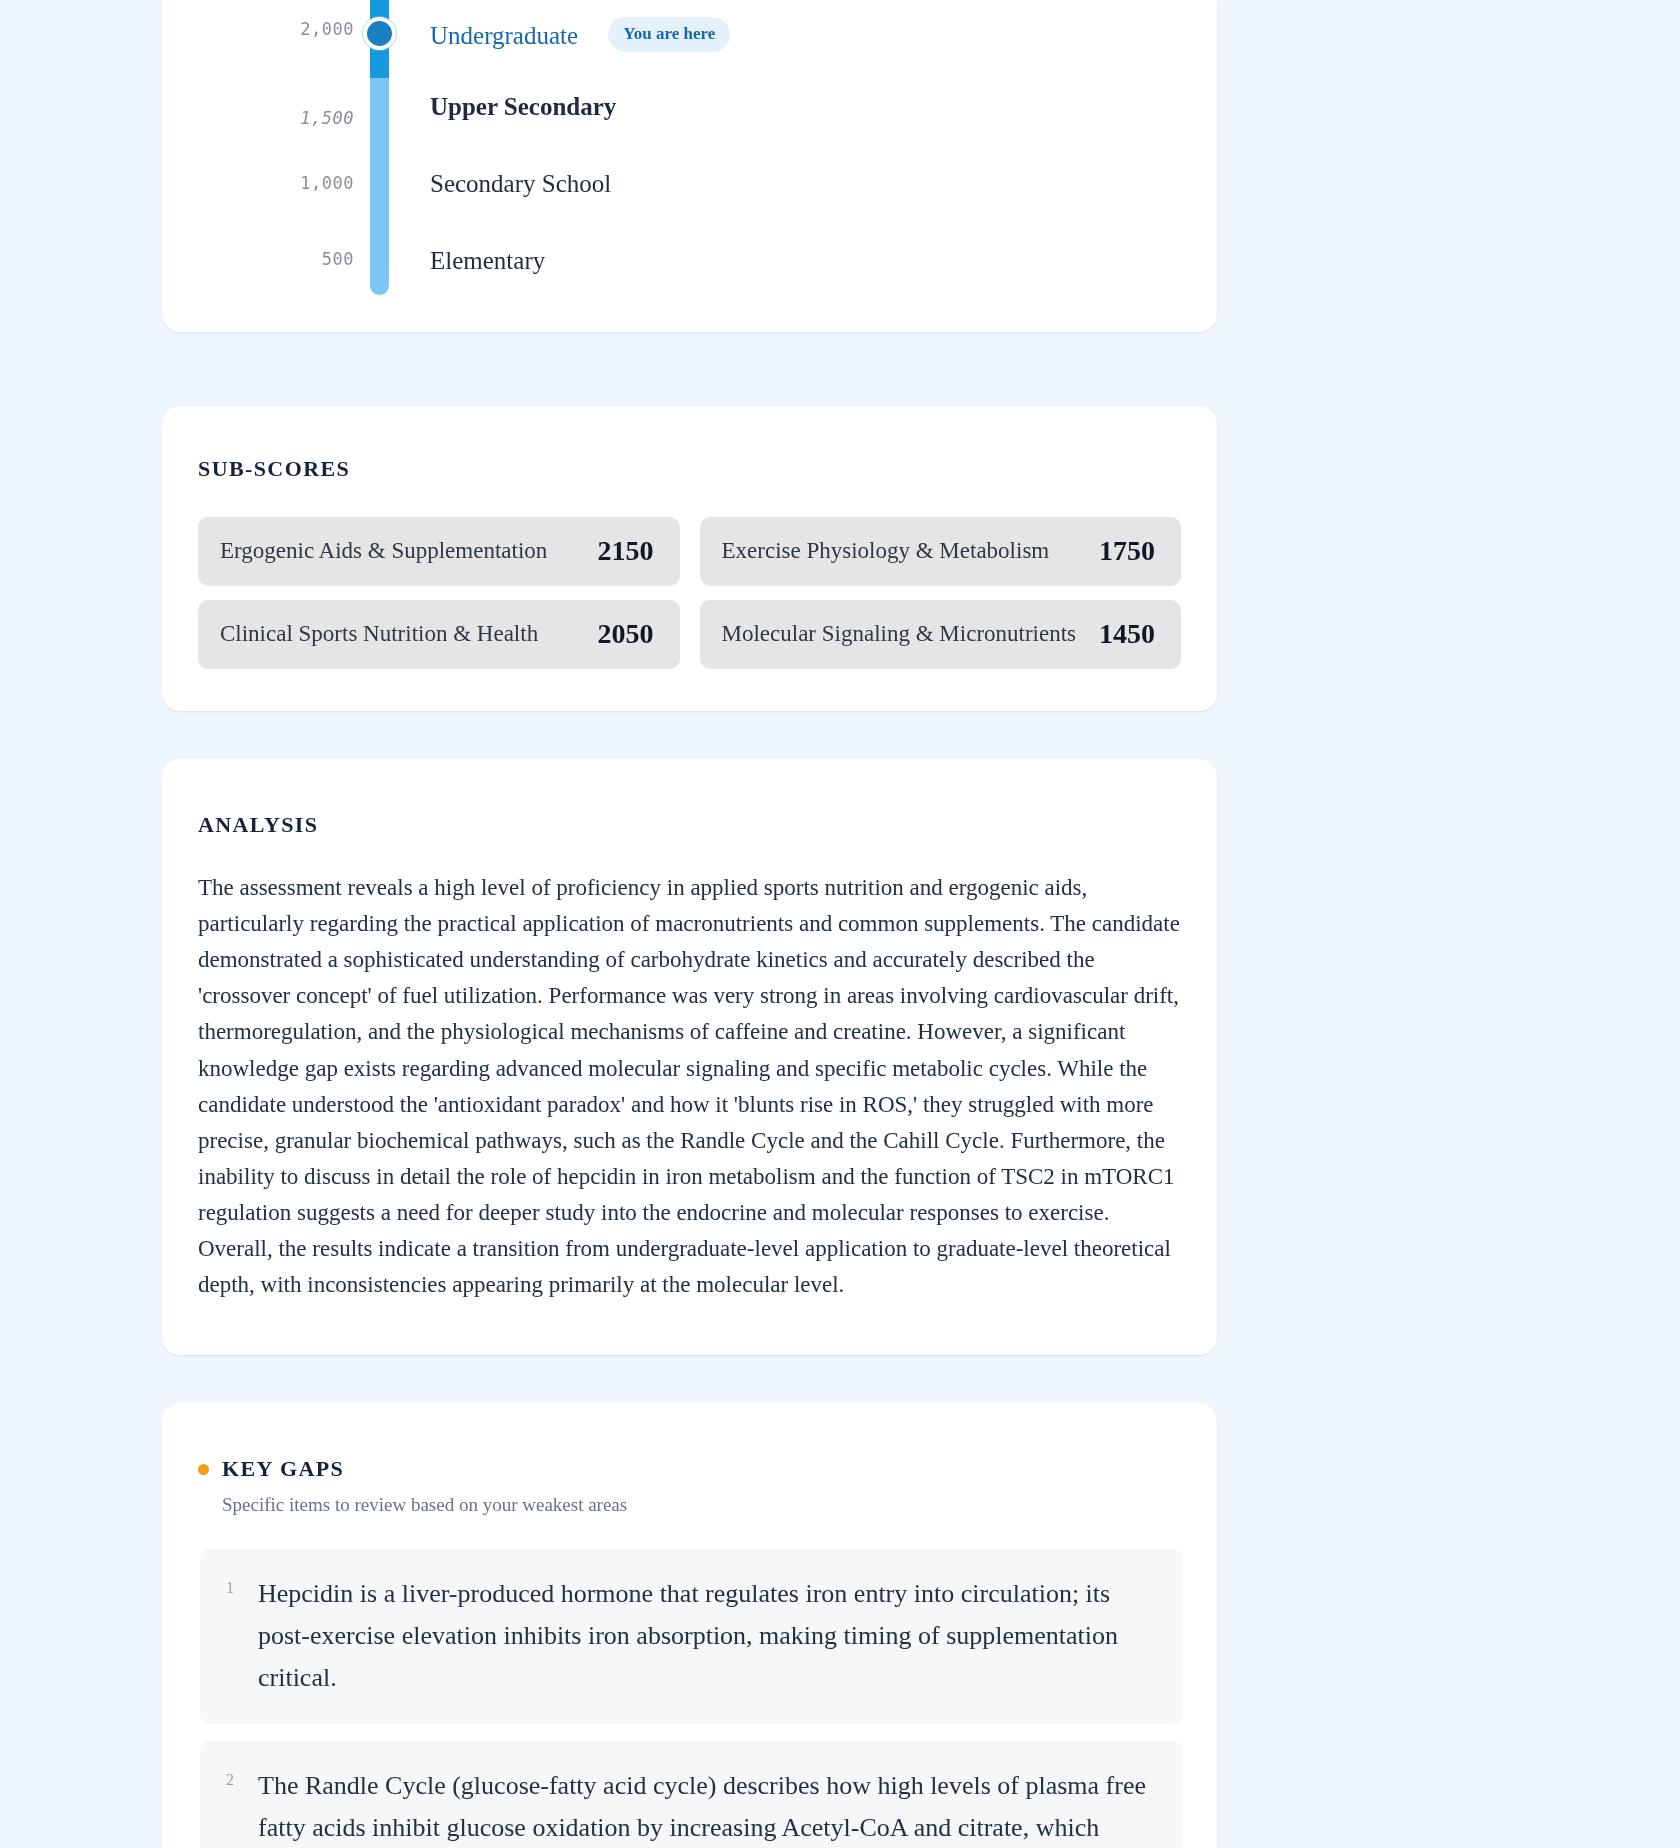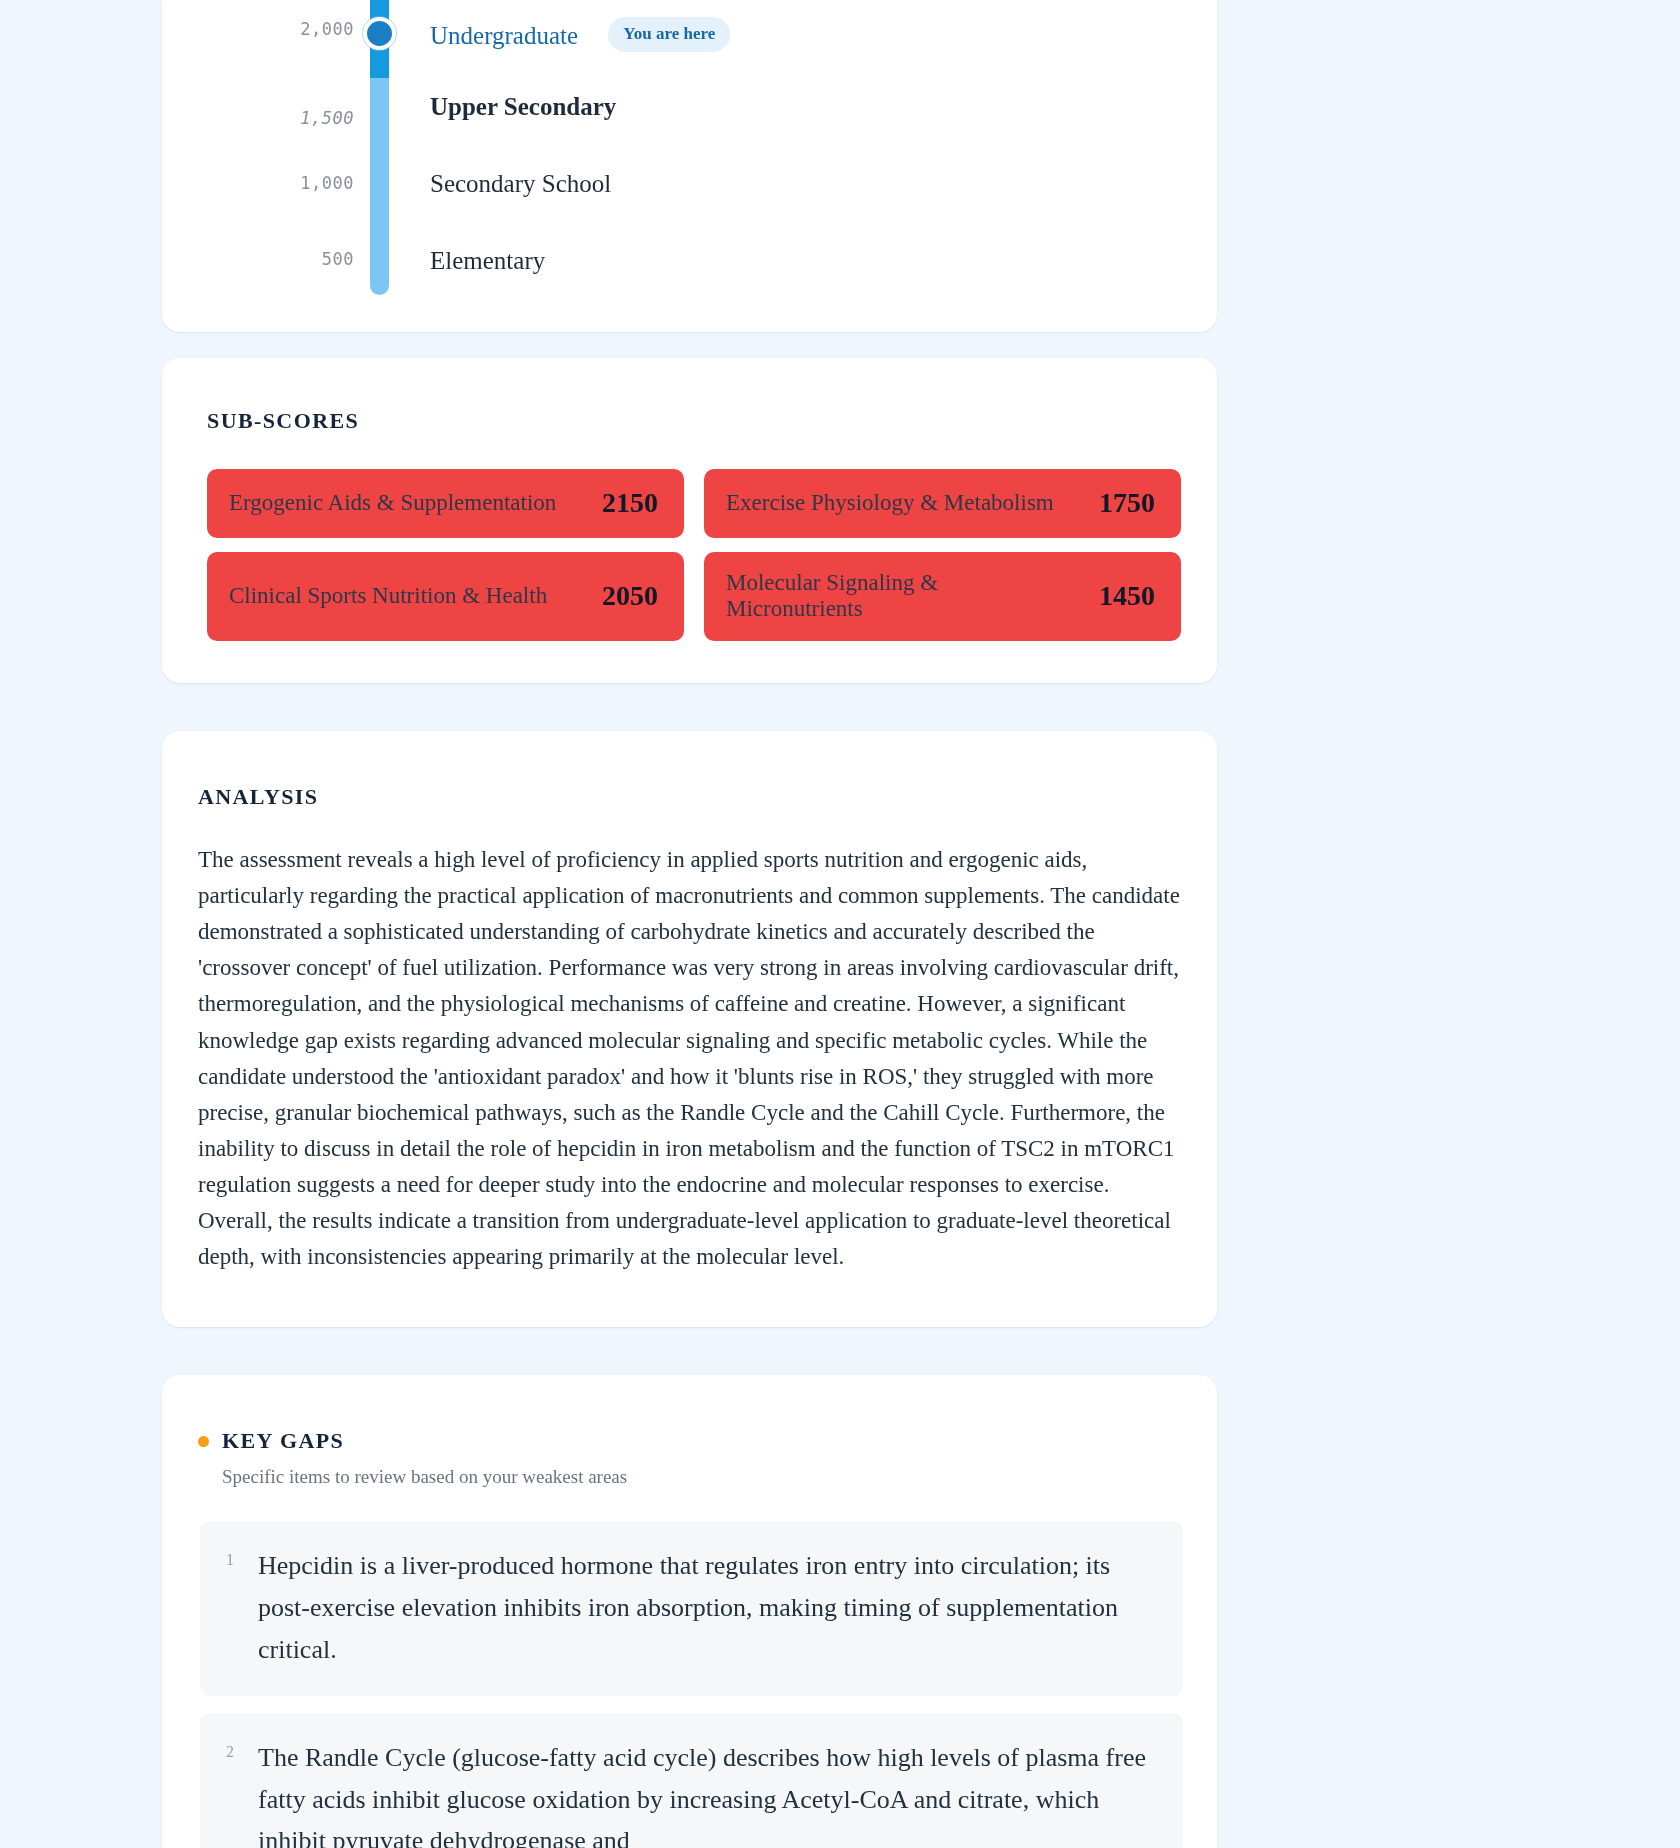--- a/index.html
+++ b/index.html
@@ -112,33 +112,33 @@
   
   .section-title {
     font-size: 22px;
     font-weight: bold;
     letter-spacing: 1.4px;
     color: #16243a;
   }
 
   
   .subscores-card {
-    margin-top: 26px;
-    padding: 50px 36px 42px 45px;
+    margin-top: 74px;
+    padding: 50px 36px 42px 36px;
   }
 
   .subscores-grid {
     display: grid;
     grid-template-columns: 1fr 1fr;
     gap: 14px 20px;
     margin-top: 35px;
   }
 
   .sub-item {
-    background: #ef4444;
+    background: #e5e5e5;
     border-radius: 10px;
     padding: 18px 26px 19px 22px;
     display: flex;
     align-items: center;
     justify-content: space-between;
   }
 
   .sub-label {
     font-size: 23px;
     color: #2d3748;

